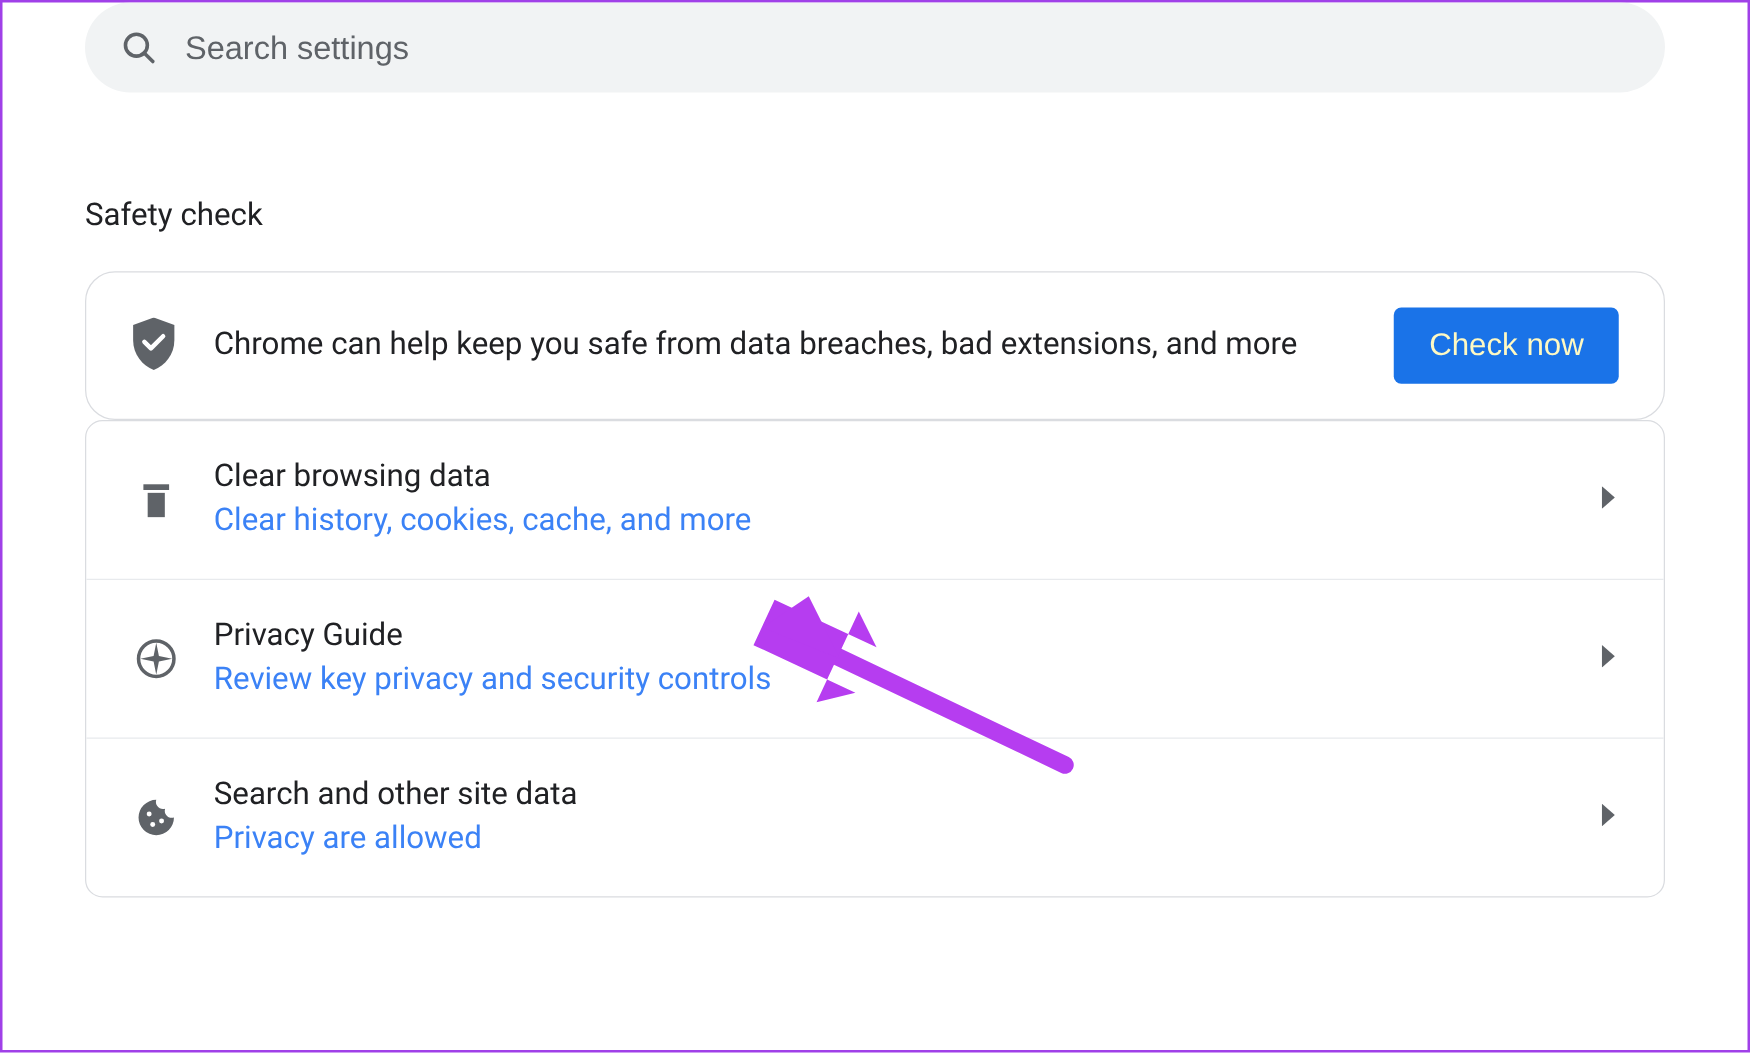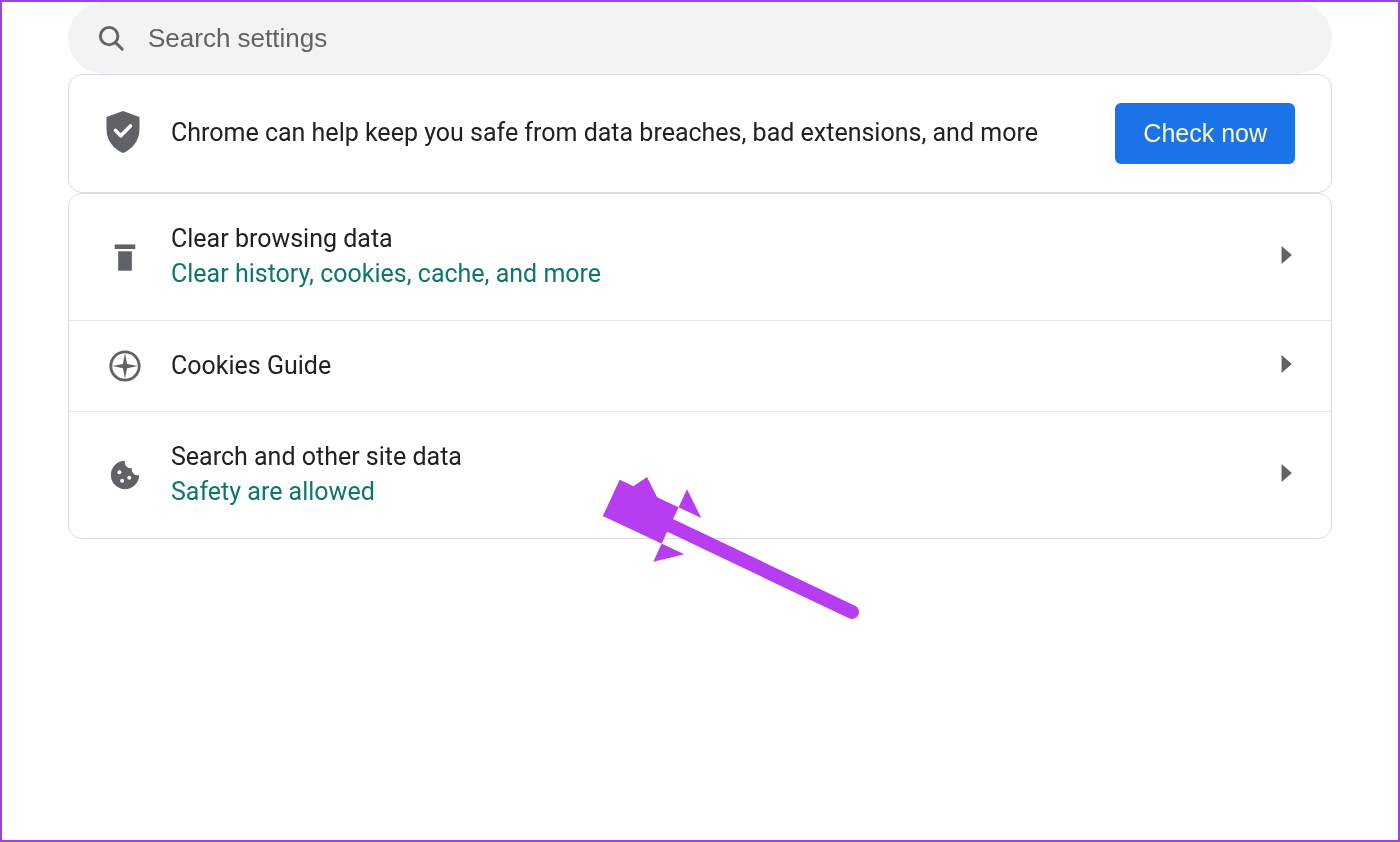--- a/index.html
+++ b/index.html
@@ -42,21 +42,21 @@
     font-size: 25px;
     color: #202124;
     margin-top: 84px;
     margin-bottom: 30px;
     font-weight: 400;
   }
   .section-title.tight { margin-top: 70px; margin-bottom: 32px; }
 
   .card {
     border: 1px solid #dadce0;
-    border-radius: 14px;
+    border-radius: 24px;
     background: #fff;
   }
 
   .safety-card {
     display: flex;
     align-items: center;
     padding: 28px 36px 28px 36px;
   }
   .safety-text {
     font-size: 25px;
@@ -103,21 +103,21 @@
     margin-left: 26px;
     flex: 1;
   }
   .priv-title {
     font-size: 25px;
     color: #202124;
     line-height: 1.35;
   }
   .priv-sub {
     font-size: 25px;
-    color: #0f766e;
+    color: #3b82f6;
     line-height: 1.45;
   }
   .chevron {
     color: #5f6368;
   }
 
   .annotate-arrow {
     position: absolute;
     left: 600px;
     top: 470px;
@@ -130,20 +130,21 @@
 <div class="content-wrap">
 
   <div class="search-bar">
     <svg width="30" height="30" viewBox="0 0 24 24" fill="none" stroke="#5f6368" stroke-width="2.3" stroke-linecap="round">
       <circle cx="10.5" cy="10.5" r="7"></circle>
       <line x1="21" y1="21" x2="15.5" y2="15.5"></line>
     </svg>
     <input class="search-input" type="text" placeholder="Search settings" style="">
   </div>
 
+  <div class="section-title">Safety check</div>
 
   <div class="card safety-card">
     <span>
       <svg width="36" height="42" viewBox="0 0 24 28">
         <path fill="#5f6368" d="M12 0 L23 4 V12 C23 20 18 25.5 12 28 C6 25.5 1 20 1 12 V4 Z"></path>
         <path fill="none" stroke="#fff" stroke-width="2.4" stroke-linecap="round" stroke-linejoin="round" d="M7 13 L10.5 16.5 L17 10"></path>
       </svg>
     </span>
     <div class="safety-text">Chrome can help keep you safe from data breaches, bad extensions, and more</div>
     <button class="check-now-btn">Check now</button>
@@ -171,41 +172,42 @@
     </div>
 
     <div class="priv-row">
       <span class="priv-icon">
         <svg width="34" height="34" viewBox="0 0 24 24" fill="none" stroke="#5f6368" stroke-width="2">
           <circle cx="12" cy="12" r="10"></circle>
           <path fill="#5f6368" stroke="none" d="M12 3 L13.5 10.5 L21 12 L13.5 13.5 L12 21 L10.5 13.5 L3 12 L10.5 10.5 Z"></path>
         </svg>
       </span>
       <div class="priv-texts">
-        <div class="priv-title">Cookies Guide</div>
+        <div class="priv-title">Privacy Guide</div>
+        <div class="priv-sub">Review key privacy and security controls</div>
       </div>
       <span class="chevron">
         <svg width="14" height="18" viewBox="0 0 10 14" fill="#5f6368">
             <path d="M0 0 L8 7 L0 14 Z"></path>
           </svg>
       </span>
     </div>
 
     <div class="priv-row">
       <span class="priv-icon">
         <svg width="34" height="34" viewBox="0 0 24 24" fill="#5f6368">
           <path d="M12 2 a10 10 0 1 0 10 10 c-3 1-6-2-5-5 c-3 1-6-2-5-5z"></path>
           <circle cx="8" cy="10" r="1.4" fill="#fff"></circle>
           <circle cx="10" cy="16" r="1.4" fill="#fff"></circle>
           <circle cx="15" cy="14" r="1.4" fill="#fff"></circle>
         </svg>
       </span>
       <div class="priv-texts">
         <div class="priv-title">Search and other site data</div>
-        <div class="priv-sub">Safety are allowed</div>
+        <div class="priv-sub">Privacy are allowed</div>
       </div>
       <span class="chevron">
         <svg width="14" height="18" viewBox="0 0 10 14" fill="#5f6368">
             <path d="M0 0 L8 7 L0 14 Z"></path>
           </svg>
       </span>
     </div>
 
   </div>
 

